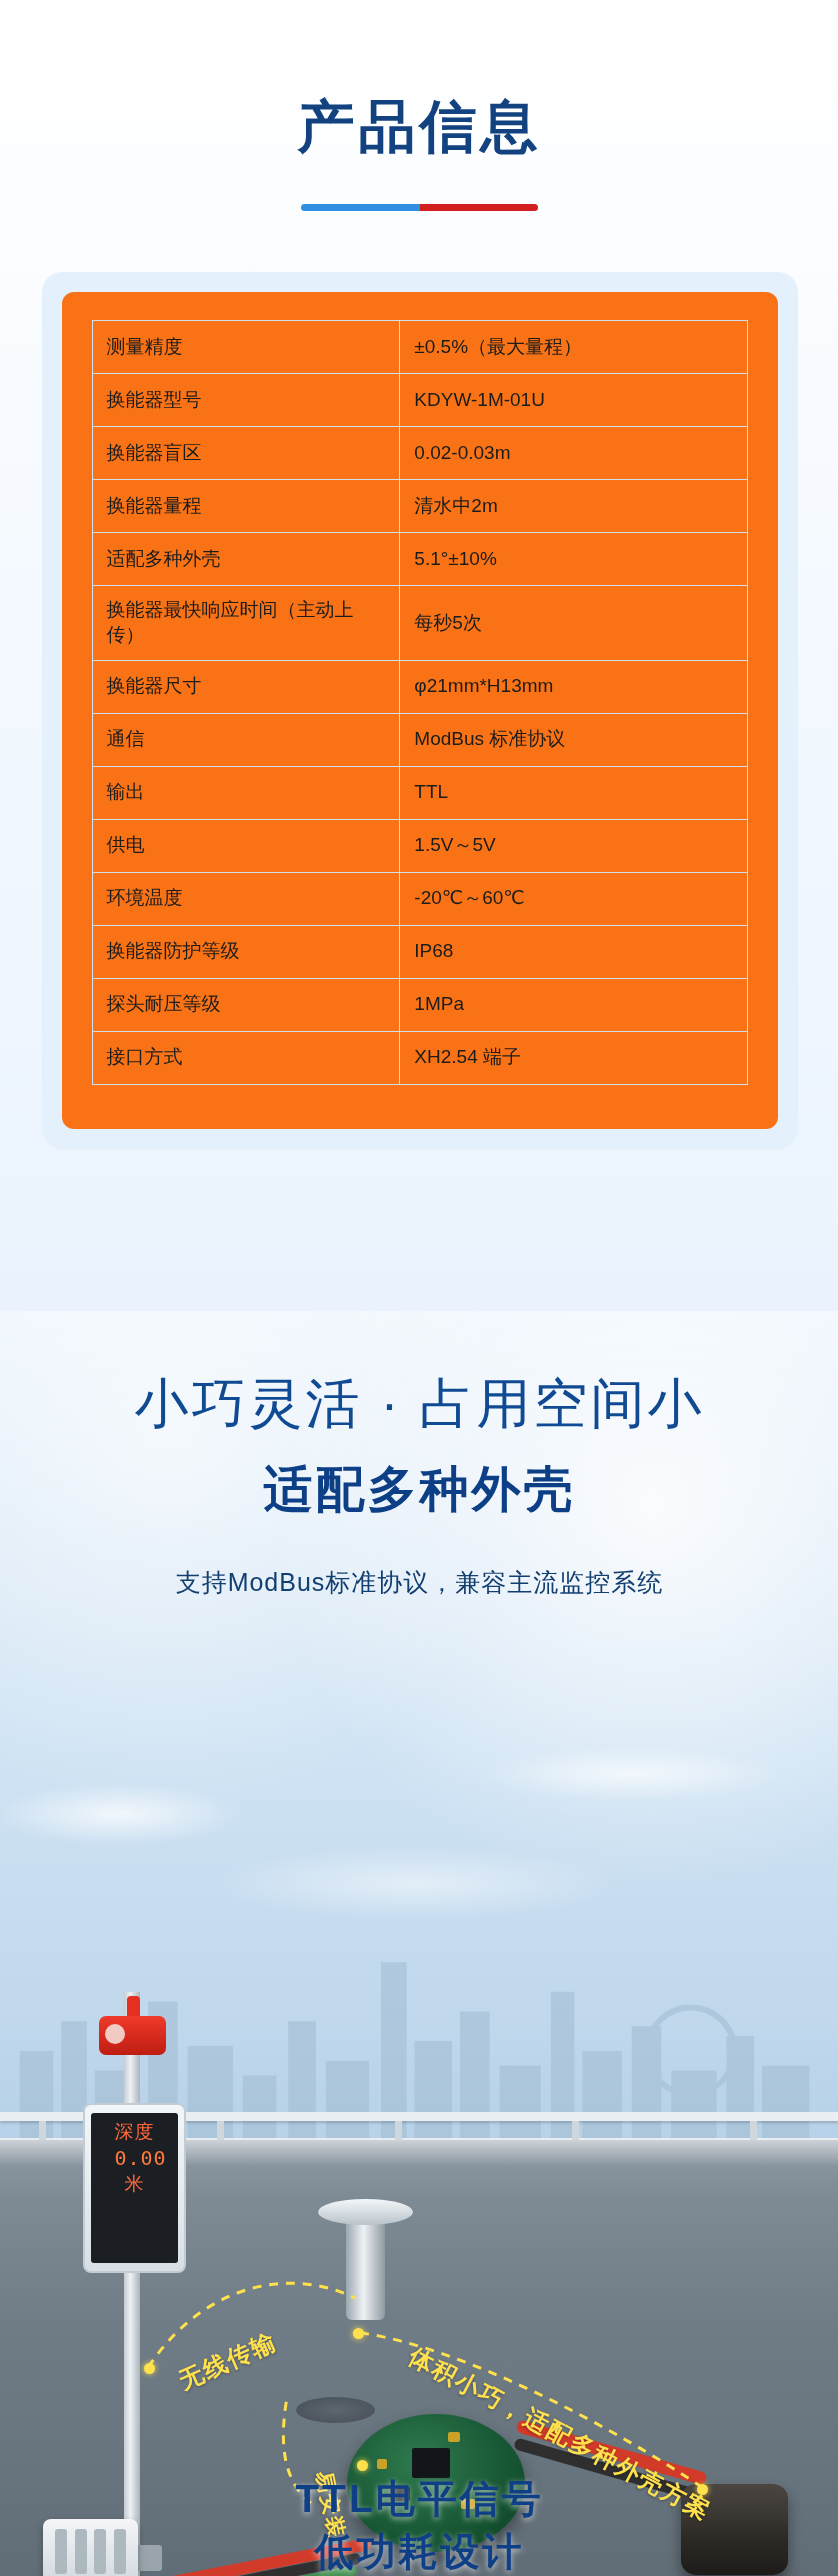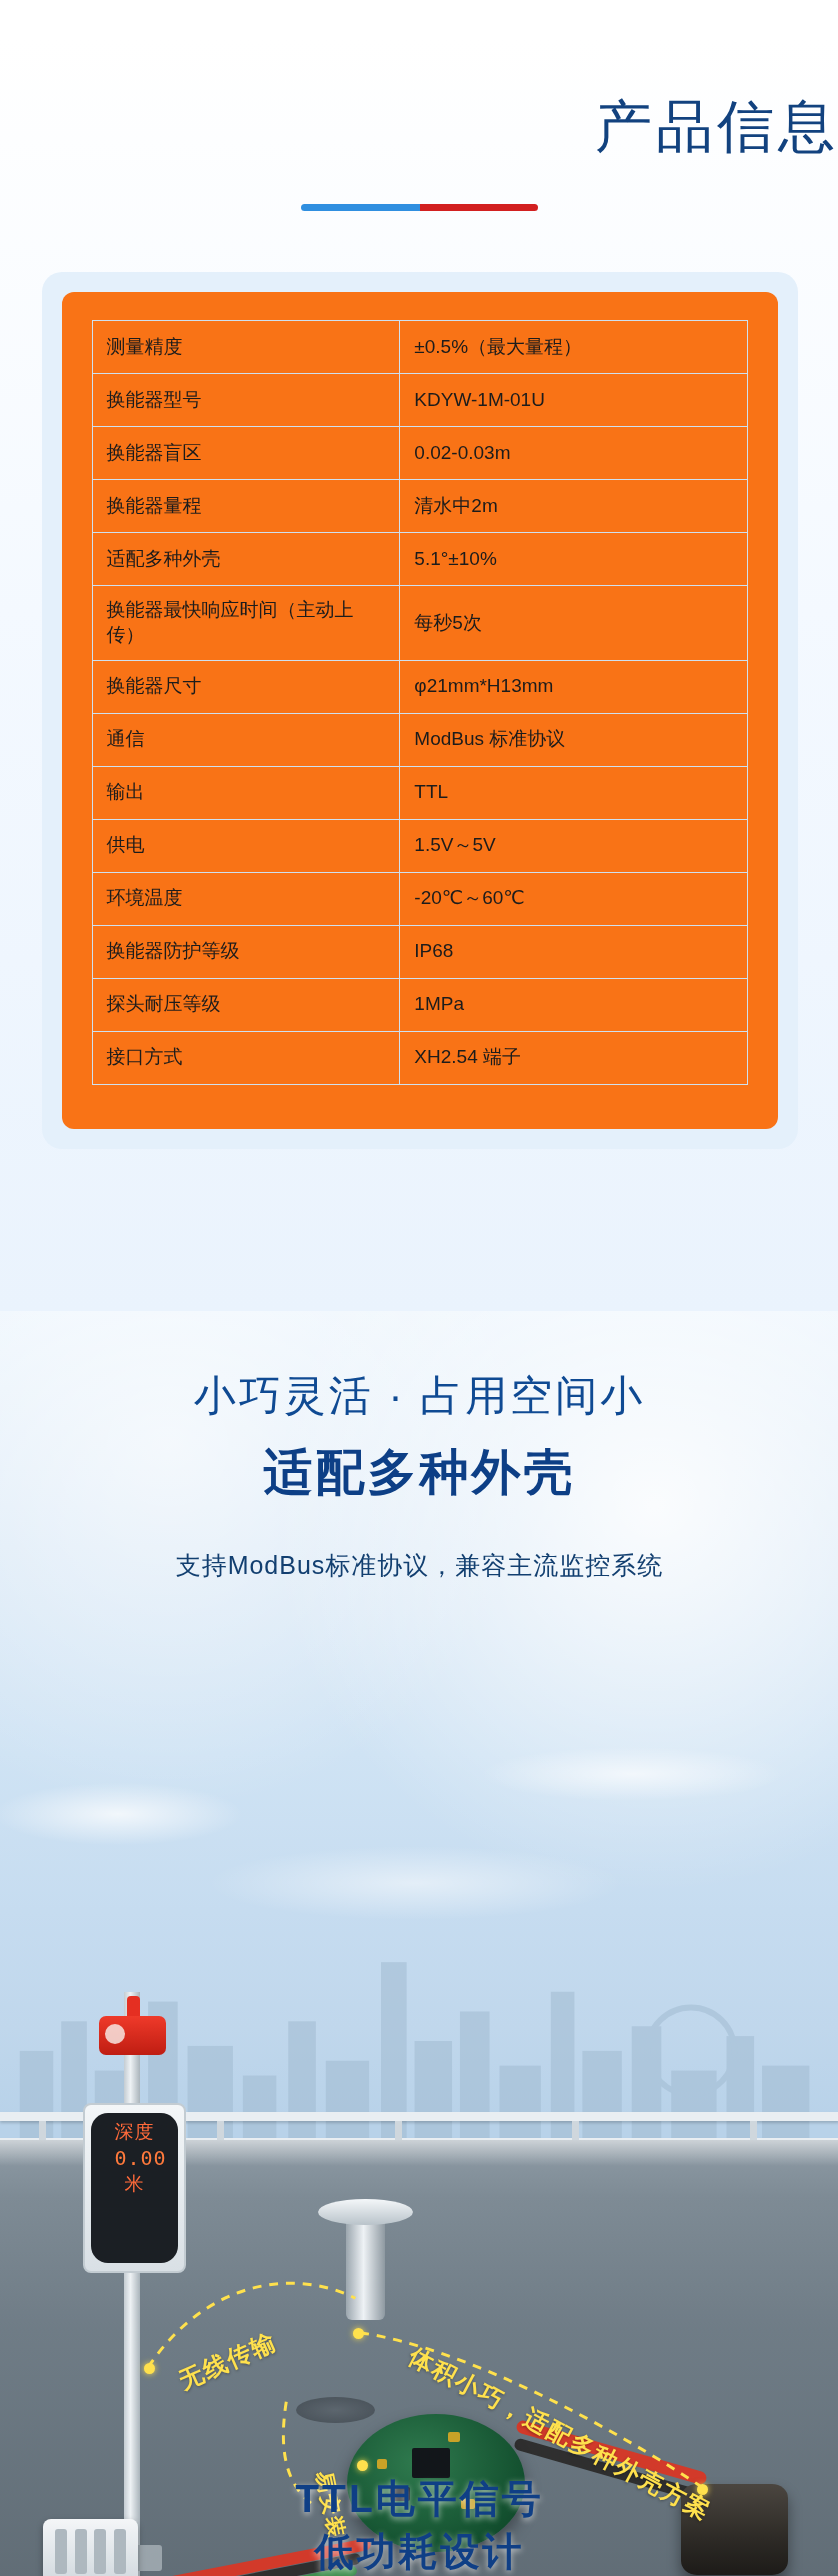--- a/index.html
+++ b/index.html
@@ -20,24 +20,24 @@
 
   
   .section-specs {
     position: relative;
     width: 839px;
     height: 1273px;
     background: linear-gradient(180deg, #ffffff 0%, #f4f9ff 45%, #eaf3fd 100%);
     box-sizing: border-box;
   }
   .specs-title {
-    text-align: right;
+    text-align: center;
     padding-top: 51px;
     font-size: 57px;
-    font-weight: normal;
+    font-weight: bold;
     letter-spacing: 4px;
     color: #12427f;
     font-family: "Liberation Sans", "DejaVu Sans", sans-serif;
   }
   .title-rule {
     width: 237px;
     height: 7px;
     margin: 28px auto 0 auto;
     display: flex;
     border-radius: 4px;
@@ -95,21 +95,21 @@
     background: linear-gradient(180deg, #eef6fd 0%, #dceaf7 18%, #cfe3f4 34%, #c6dcf0 46%, #c0d7ec 55%, #b8d2e9 62%);
     overflow: hidden;
   }
   .scene-head {
     position: relative;
     z-index: 5;
     text-align: center;
     padding-top: 57px;
   }
   .scene-h1 {
-    font-size: 42px;
+    font-size: 54px;
     letter-spacing: 3px;
     color: #0f4a93;
     font-weight: normal;
   }
   .scene-h2 {
     font-size: 49px;
     letter-spacing: 3px;
     color: #0d3f86;
     font-weight: bold;
     margin-top: 16px;
@@ -242,21 +242,21 @@
     border-radius: 8px;
     border: 2px solid #c3ccd2;
     z-index: 6;
     box-sizing: border-box;
     padding: 8px 6px;
   }
   .display .screen {
     width: 100%;
     height: 100%;
     background: #1b1f24;
-    border-radius: 17px;
+    border-radius: 3px;
     color: #ff6a3a;
     font-size: 19px;
     line-height: 26px;
     text-align: center;
     padding-top: 6px;
     box-sizing: border-box;
     letter-spacing: 1px;
   }
   .display .screen .digits {
     color: #ff7a3c;

